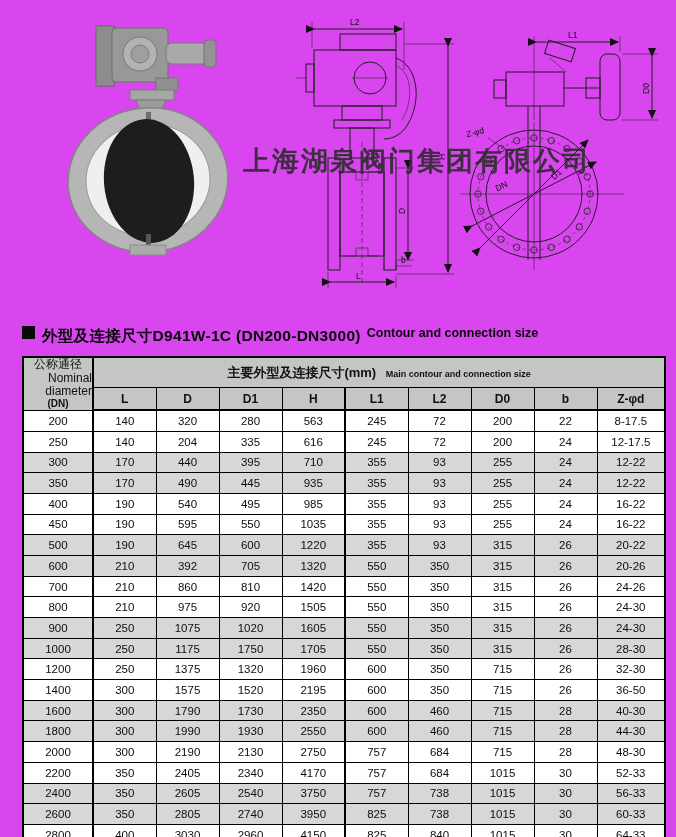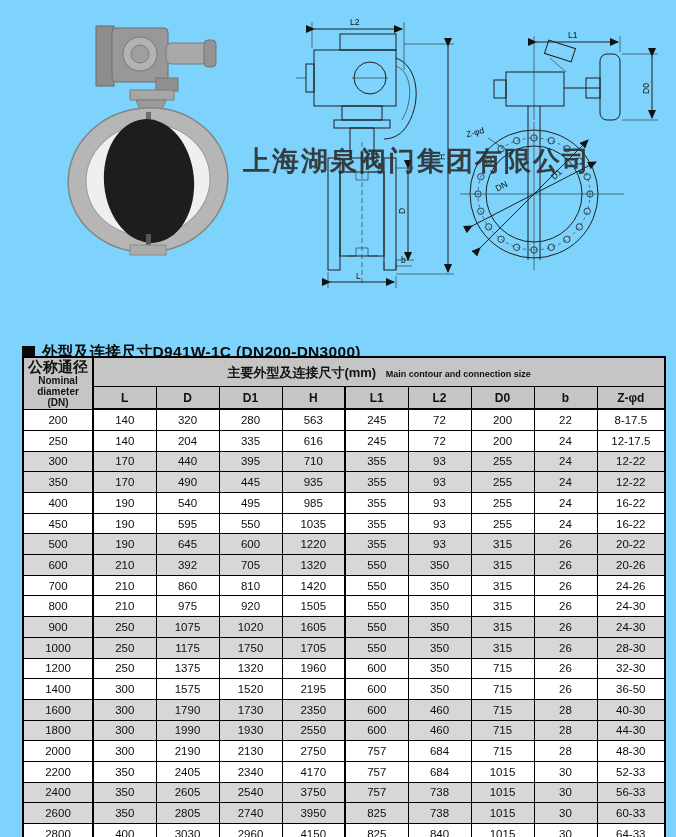--- a/index.html
+++ b/index.html
@@ -1,55 +1,55 @@
 <!DOCTYPE html>
 <html><head>
 <meta charset="utf-8">
 <style>
   html,body { margin:0; padding:0; background:#ffffff; }
   .page {
-    position:relative; width:676px; height:837px; background:#7dd3fc;
+    position:relative; width:676px; height:837px; background:#d946ef;
     font-family:"Liberation Sans", sans-serif; overflow:hidden; color:#111;
   }
   
   .figures { position:absolute; left:0; top:0; width:676px; height:312px; }
   .fig { position:absolute; }
   .fig-photo { left:52px;  top:14px;  width:192px; height:246px; }
   .fig-side  { left:284px; top:8px;   width:192px; height:288px; }
   .fig-front { left:454px; top:8px;   width:222px; height:288px; }
   .watermark {
     position:absolute; left:243px; top:143px; z-index:5;
     font-size:27px; font-weight:600; letter-spacing:2px; color:#2d2d2d;
     opacity:.9; white-space:nowrap;
     font-family:"DejaVu Sans","Liberation Sans",sans-serif;
   }
   .draw-line { stroke:#1f1f1f; stroke-width:1; fill:none; }
   .thin      { stroke:#2a2a2a; stroke-width:.6; }
   .dash      { stroke-dasharray:5 3; }
   .dim-text  { font-size:8.5px; fill:#111; font-family:"Liberation Sans",sans-serif; }
 
   
-  .section-title { position:absolute; left:22px; top:342px; display:flex; align-items:center; white-space:nowrap; }
+  .section-title { position:absolute; left:22px; top:326px; display:flex; white-space:nowrap; }
   .title-square { width:13px; height:13px; background:#0a0a0a; display:inline-block; margin-right:7px; flex:none; }
   .title-cn { font-size:15.5px; font-weight:bold; color:#090909; letter-spacing:.3px; }
   .title-en { font-size:12.5px; font-weight:bold; color:#090909; margin-left:6px; }
 
   
   table.dim-table {
     position:absolute; left:22px; top:356px; width:643px;
     border-collapse:collapse; table-layout:fixed;
     border:2.5px solid #000; background:#fff;
   }
   .dim-table th, .dim-table td {
     border:1px solid #000; text-align:center; vertical-align:middle;
     padding:0; overflow:hidden;
   }
   .dim-table thead th { background:#c5c5c5; }
-  .dim-table .corner-cn   { font-size:15px; font-weight:bold; line-height:1.15; }
-  .dim-table .corner-en   { font-size:10px;  font-weight:bold; line-height:1.1; }
+  .dim-table .corner-cn   { font-size:12px; font-weight:normal; line-height:1.15; }
+  .dim-table .corner-en   { font-size:12px;  font-weight:normal; line-height:1.1;text-align:right; }
   .dim-table .corner-unit { font-size:10px; font-weight:bold; line-height:1.15; }
   .dim-table .group-row th { height:26px; }
   .dim-table .group-cn { font-size:13px; font-weight:bold; }
   .dim-table .group-en { font-size:9px;  font-weight:bold; margin-left:5px; }
   .dim-table .cols-row th { height:19px; font-size:12px; font-weight:bold; border-bottom:2px solid #000; }
   .dim-table tbody td { height:19.7px; font-size:11.5px; color:#0d0d0d; }
   .dim-table tbody tr.shaded td { background:#d7d7d7; }
   .dim-table .thick-r { border-right-width:2px; }
 </style>
 </head>
@@ -199,20 +199,21 @@
       <text x="12" y="126" class="dim-text" transform="rotate(-14 26 124)">Z-φd</text>
       <line x1="34" y1="130" x2="49" y2="140" class="draw-line thin"></line>
     </svg>
 
     <div class="watermark">上海湖泉阀门集团有限公司</div>
   </div>
 
   <div class="section-title">
     <span class="title-square"></span>
     <span class="title-cn">外型及连接尺寸D941W-1C (DN200-DN3000)</span>
+    <span class="title-en">Contour and connection size</span>
   </div>
 
   <table class="dim-table">
     <colgroup>
       <col style="width:70px">
       <col style="width:63px">
         <col style="width:63px">
         <col style="width:63px">
         <col style="width:63px">
       <col style="width:63px">

